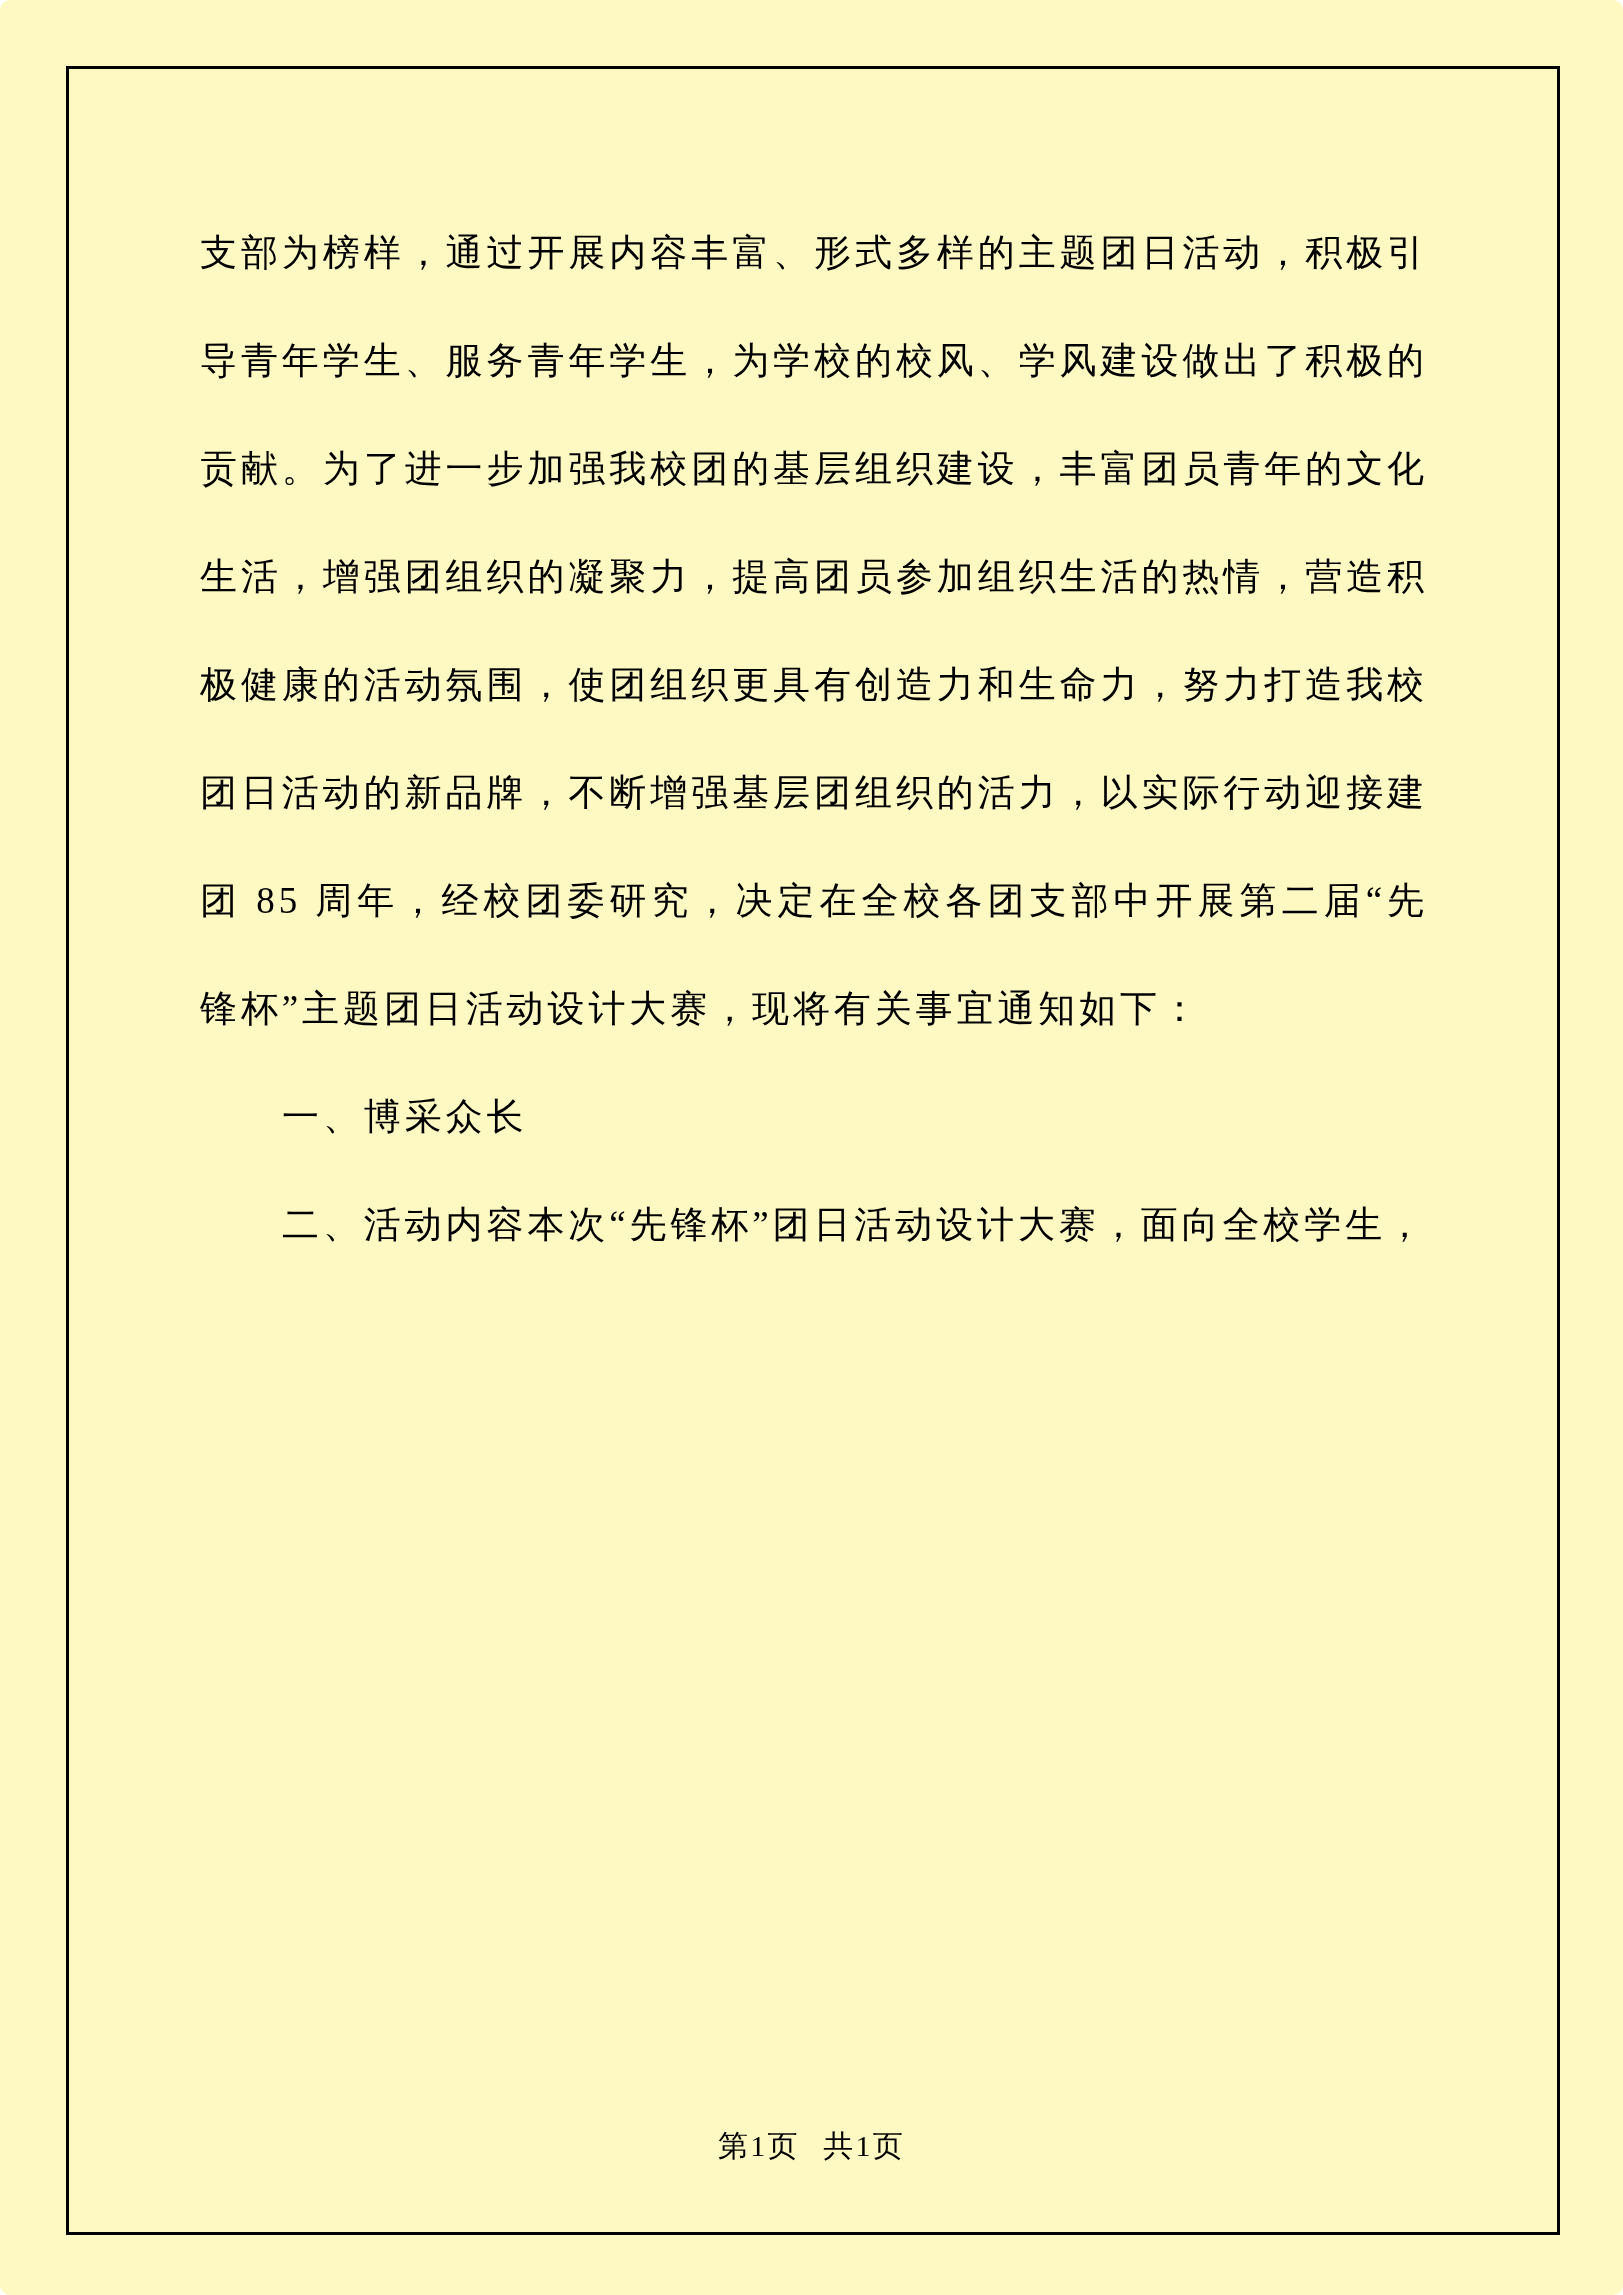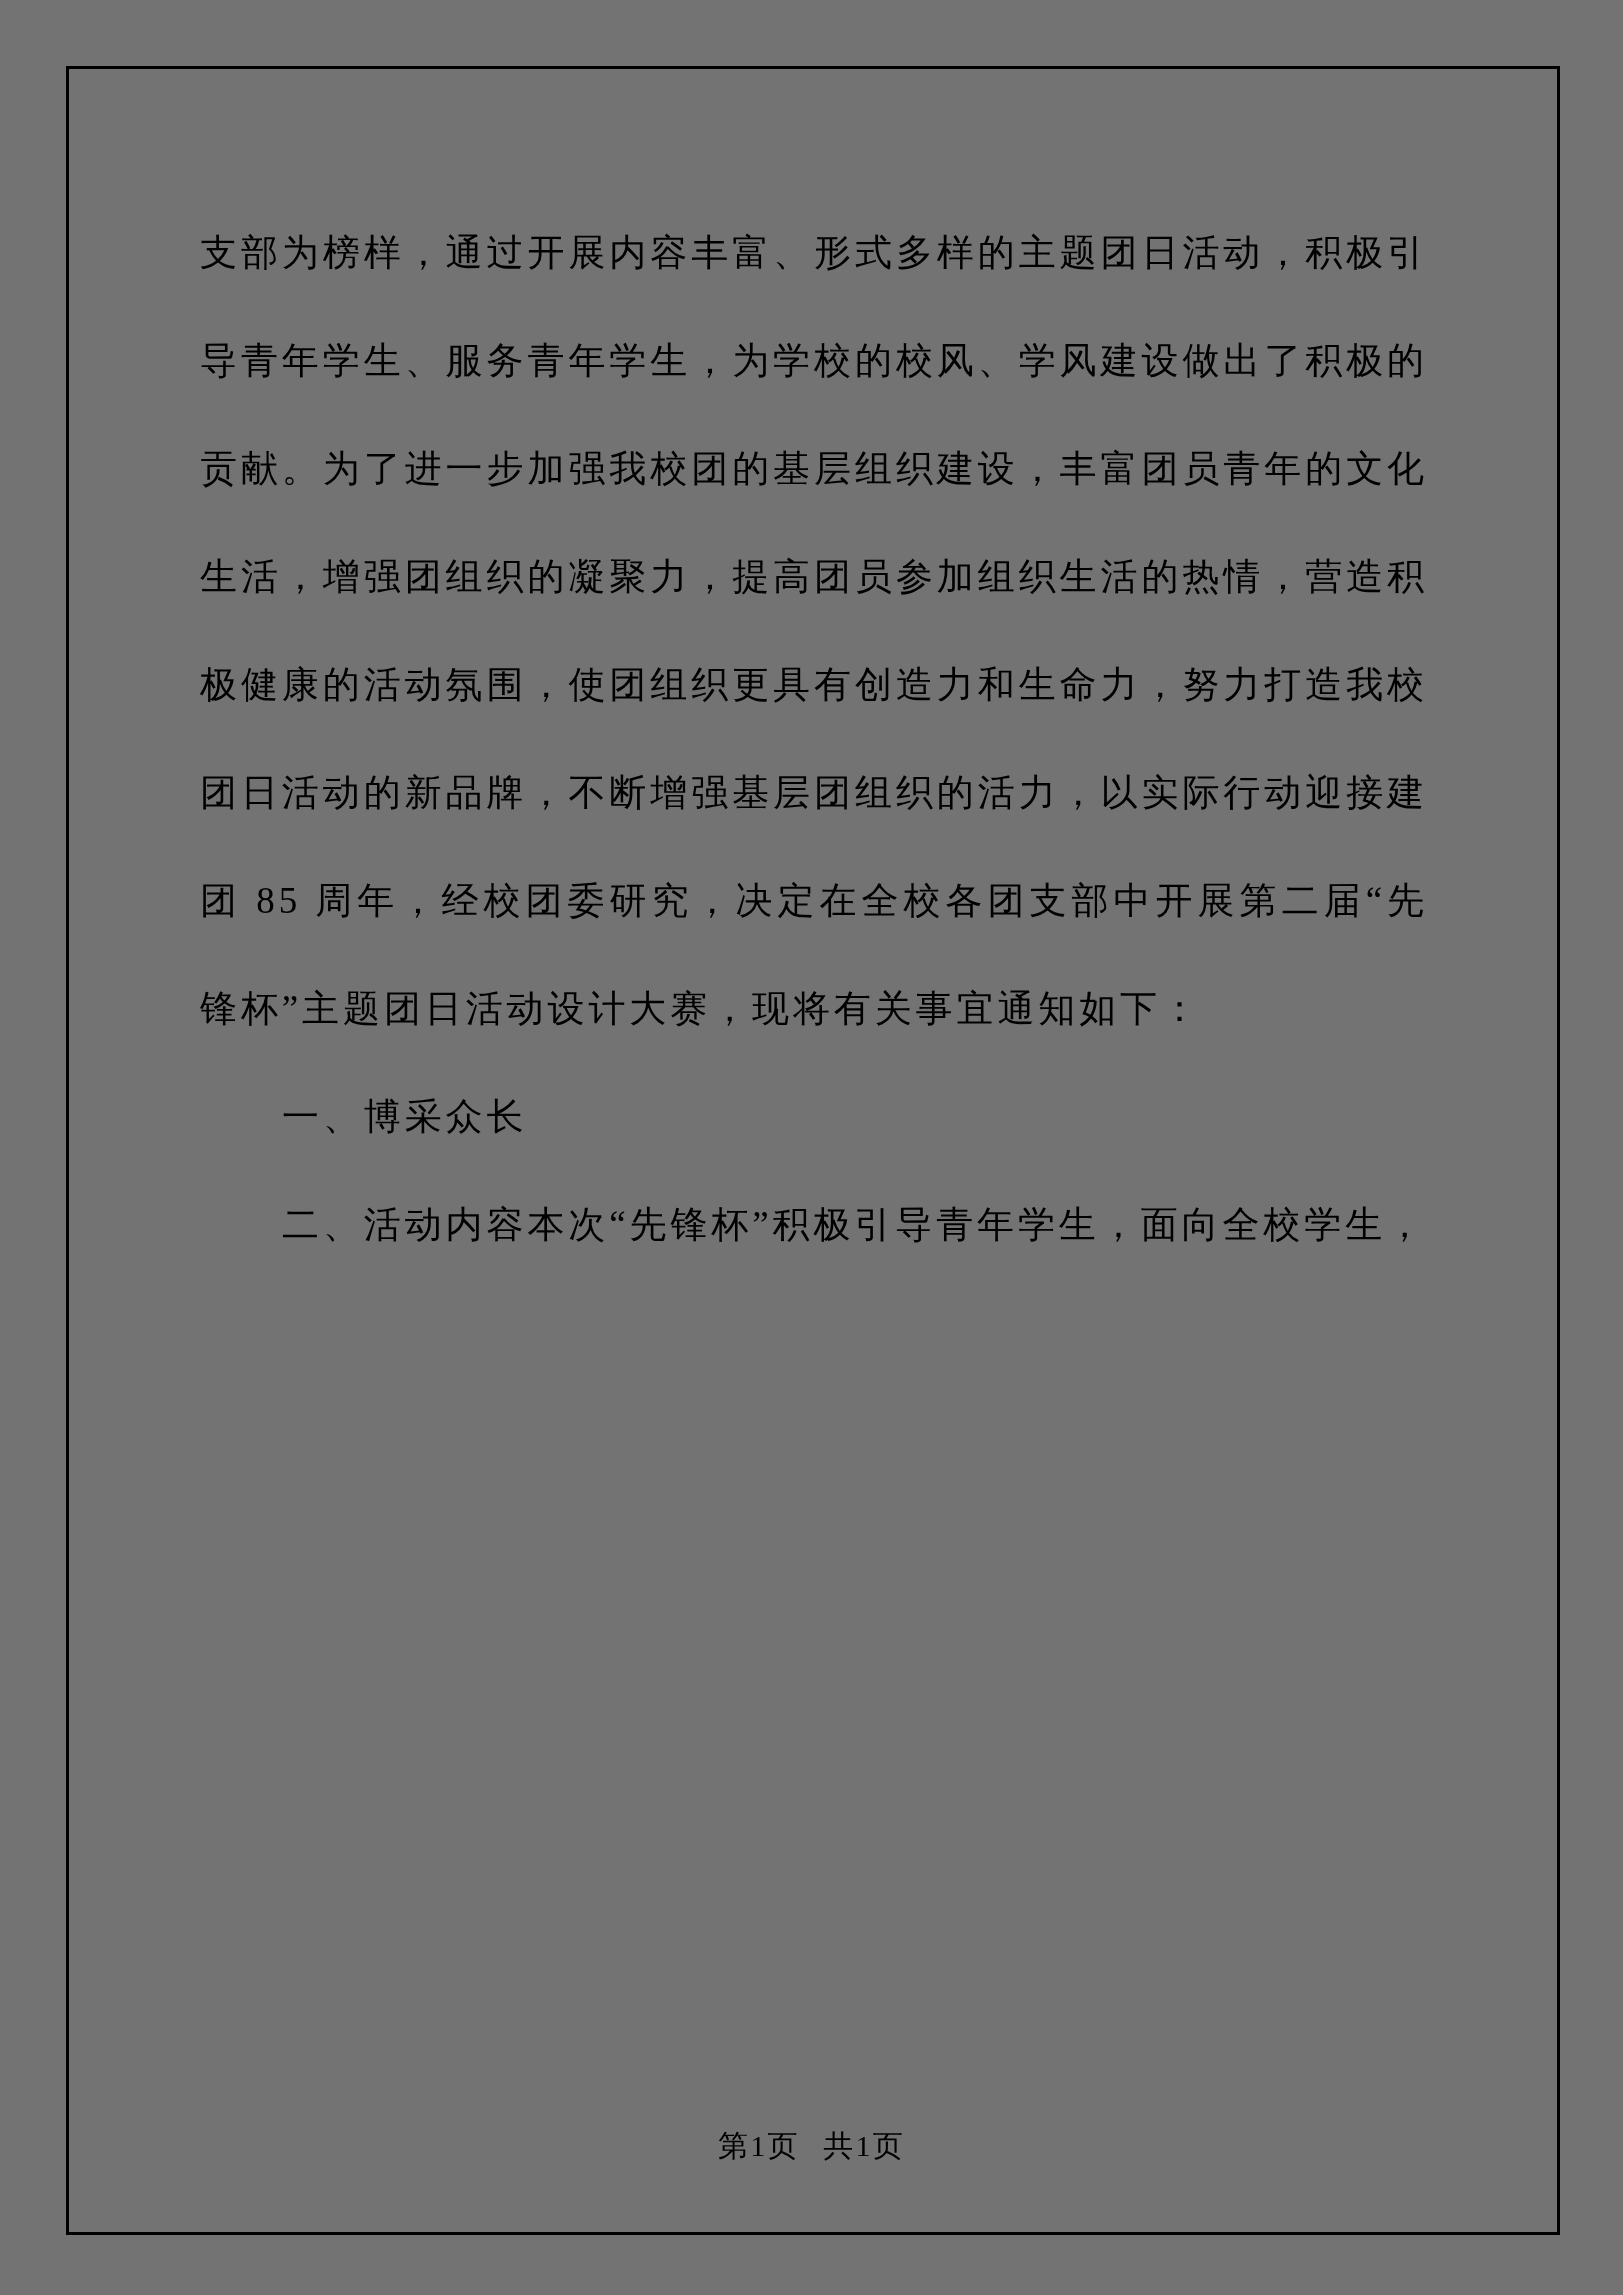--- a/index.html
+++ b/index.html
@@ -4,24 +4,25 @@
 <style>
   html, body {
     margin: 0;
     padding: 0;
     background: #ffffff;
   }
   .page {
     position: relative;
     width: 1623px;
     height: 2295px;
-    background: #737373;
+    background: #fef9c3;
     font-family: "Liberation Serif", "DejaVu Serif", serif;
     color: #000000;
     overflow: hidden;
+    border-radius: 10px;
   }
   .page-frame {
     position: absolute;
     left: 66px;
     top: 66px;
     width: 1494px;
     height: 2169px;
     border: 3.9px solid #000000;
     box-sizing: border-box;
     background: transparent;
@@ -62,20 +63,20 @@
 </style>
 </head>
 <body>
 
 <div class="page">
   <div class="page-frame"></div>
 
   <div class="doc-content">
     <p class="para">支部为榜样，通过开展内容丰富、形式多样的主题团日活动，积极引导青年学生、服务青年学生，为学校的校风、学风建设做出了积极的贡献。为了进一步加强我校团的基层组织建设，丰富团员青年的文化生活，增强团组织的凝聚力，提高团员参加组织生活的热情，营造积极健康的活动氛围，使团组织更具有创造力和生命力，努力打造我校团日活动的新品牌，不断增强基层团组织的活力，以实际行动迎接建团 85 周年，经校团委研究，决定在全校各团支部中开展第二届“先锋杯”主题团日活动设计大赛，现将有关事宜通知如下：</p>
     <p class="para indent">一、博采众长</p>
-    <p class="para indent">二、活动内容本次“先锋杯”积极引导青年学生，面向全校学生，</p>
+    <p class="para indent">二、活动内容本次“先锋杯”团日活动设计大赛，面向全校学生，</p>
   </div>
 
   <div class="page-footer">
     <span>第1页</span><span class="footer-gap"></span><span>共1页</span>
   </div>
 </div>
 
 
 </body></html>

